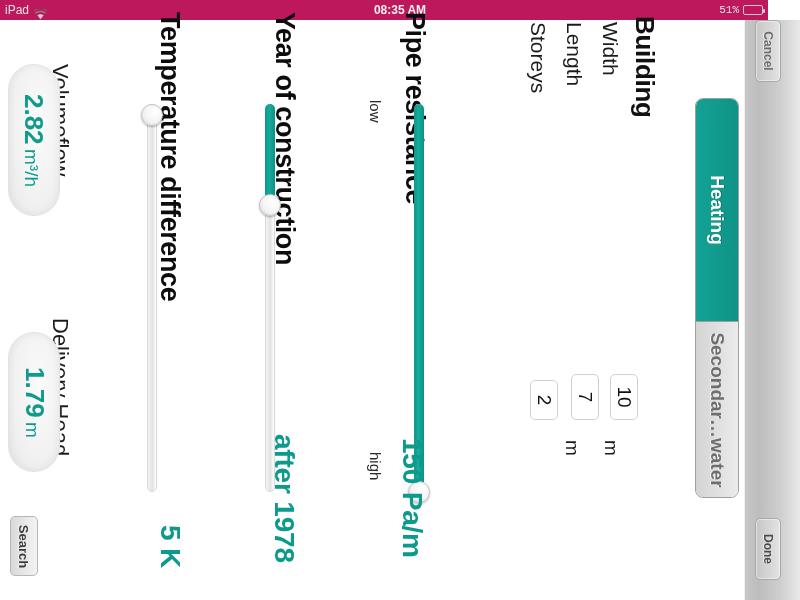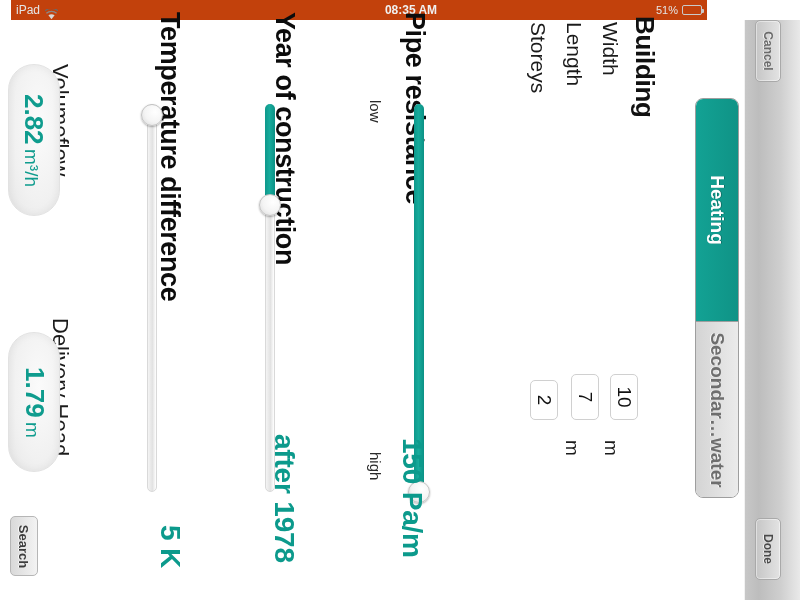--- a/index.html
+++ b/index.html
@@ -16,23 +16,23 @@
     position: relative;
     width: 800px;
     height: 600px;
     background: #ffffff;
     overflow: hidden;
   }
 
   
   .statusbar {
     position: absolute;
-    left: 11px; top: 0;
-    width: 696px; height: 20px;
-    background: #c2410c;
+    left: 0; top: 0;
+    width: 768px; height: 20px;
+    background: #be185d;
     color: #d8d8d8;
     font-size: 12px;
     line-height: 20px;
   }
   .sb-left {
     position: absolute;
     left: 5px; top: 0;
     display: flex;
     align-items: center;
     gap: 5px;
@@ -49,21 +49,21 @@
     color: #f0f0f0;
   }
   .sb-right {
     position: absolute;
     right: 5px; top: 0;
     height: 20px;
     display: flex;
     align-items: center;
     gap: 4px;
   }
-  .sb-batt-pct { font-size: 11px; color: #e4e4e4; }
+  .sb-batt-pct { font-size: 11px; color: #e4e4e4; font-family: Liberation Mono, monospace; }
   .batt-icon {
     width: 20px; height: 10px;
     border: 1px solid #c9c9c9;
     border-radius: 2px;
     position: relative;
     box-sizing: border-box;
     padding: 1px;
   }
   .batt-icon::after {
     content: "";

